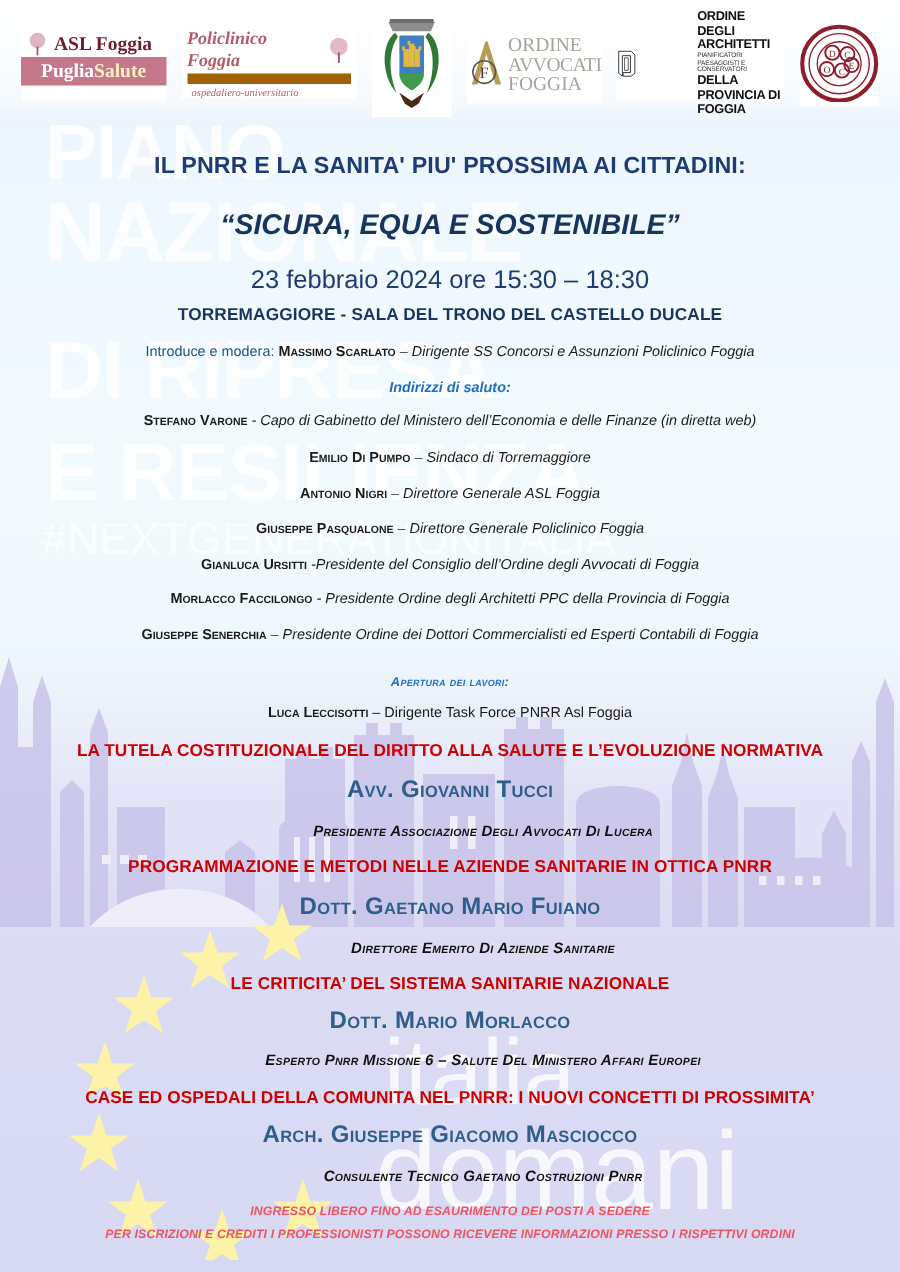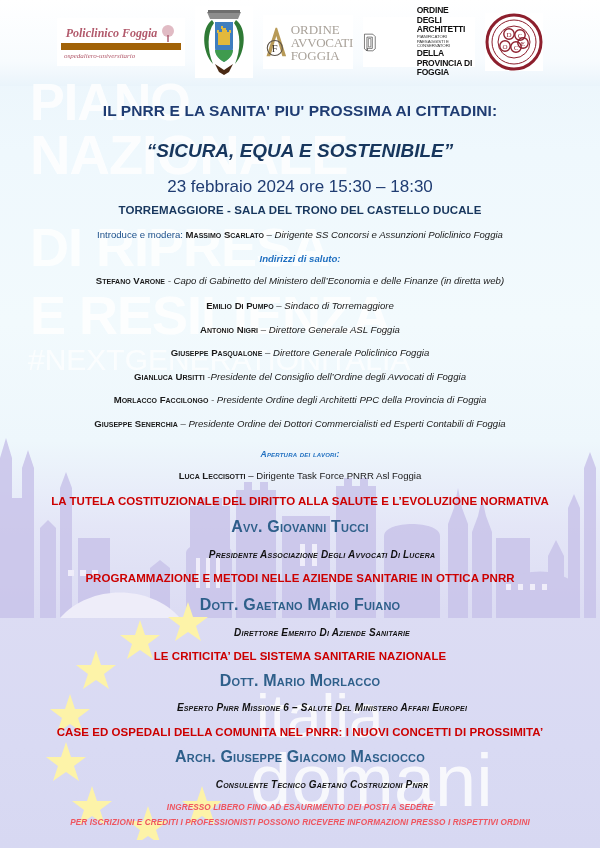--- a/index.html
+++ b/index.html
@@ -303,20 +303,30 @@
       <polygon points="118,216 123,231 138,231 126,240 131,255 118,246 105,255 110,240 98,231 113,231"></polygon>
       <polygon points="172,196 177,211 192,211 180,220 185,235 172,226 159,235 164,220 152,211 167,211"></polygon>
     </g>
   </svg>
 
   <div class="wm-italia">italia</div>
   <div class="wm-domani">domani</div>
 
   <div class="logobar">
 
+    <div class="logo logo-asl" style="display:block;">
+      <div class="asl-row1">
+        <svg class="asl-tree" viewBox="0 0 14 16">
+          <circle cx="7" cy="6" r="5.2" fill="#c4788a" opacity=".55"></circle>
+          <path d="M6.4 10 h1.2 v6 h-1.2z" fill="#a8566a"></path>
+        </svg>
+        <span class="asl-name">ASL Foggia</span>
+      </div>
+      <div class="asl-row2"><span>Puglia</span><i>Salute</i></div>
+    </div>
 
     <div class="logo logo-poli">
       <div class="poli-top">
         <span class="poli-name">Policlinico Foggia</span>
         <svg style="width:16px;height:18px;" viewBox="0 0 16 18">
           <circle cx="8" cy="7" r="6" fill="#c4788a" opacity=".5"></circle>
           <path d="M7.3 11 h1.4 v7 h-1.4z" fill="#a8566a"></path>
         </svg>
       </div>
       <div class="poli-sub">ospedaliero-universitario</div>

